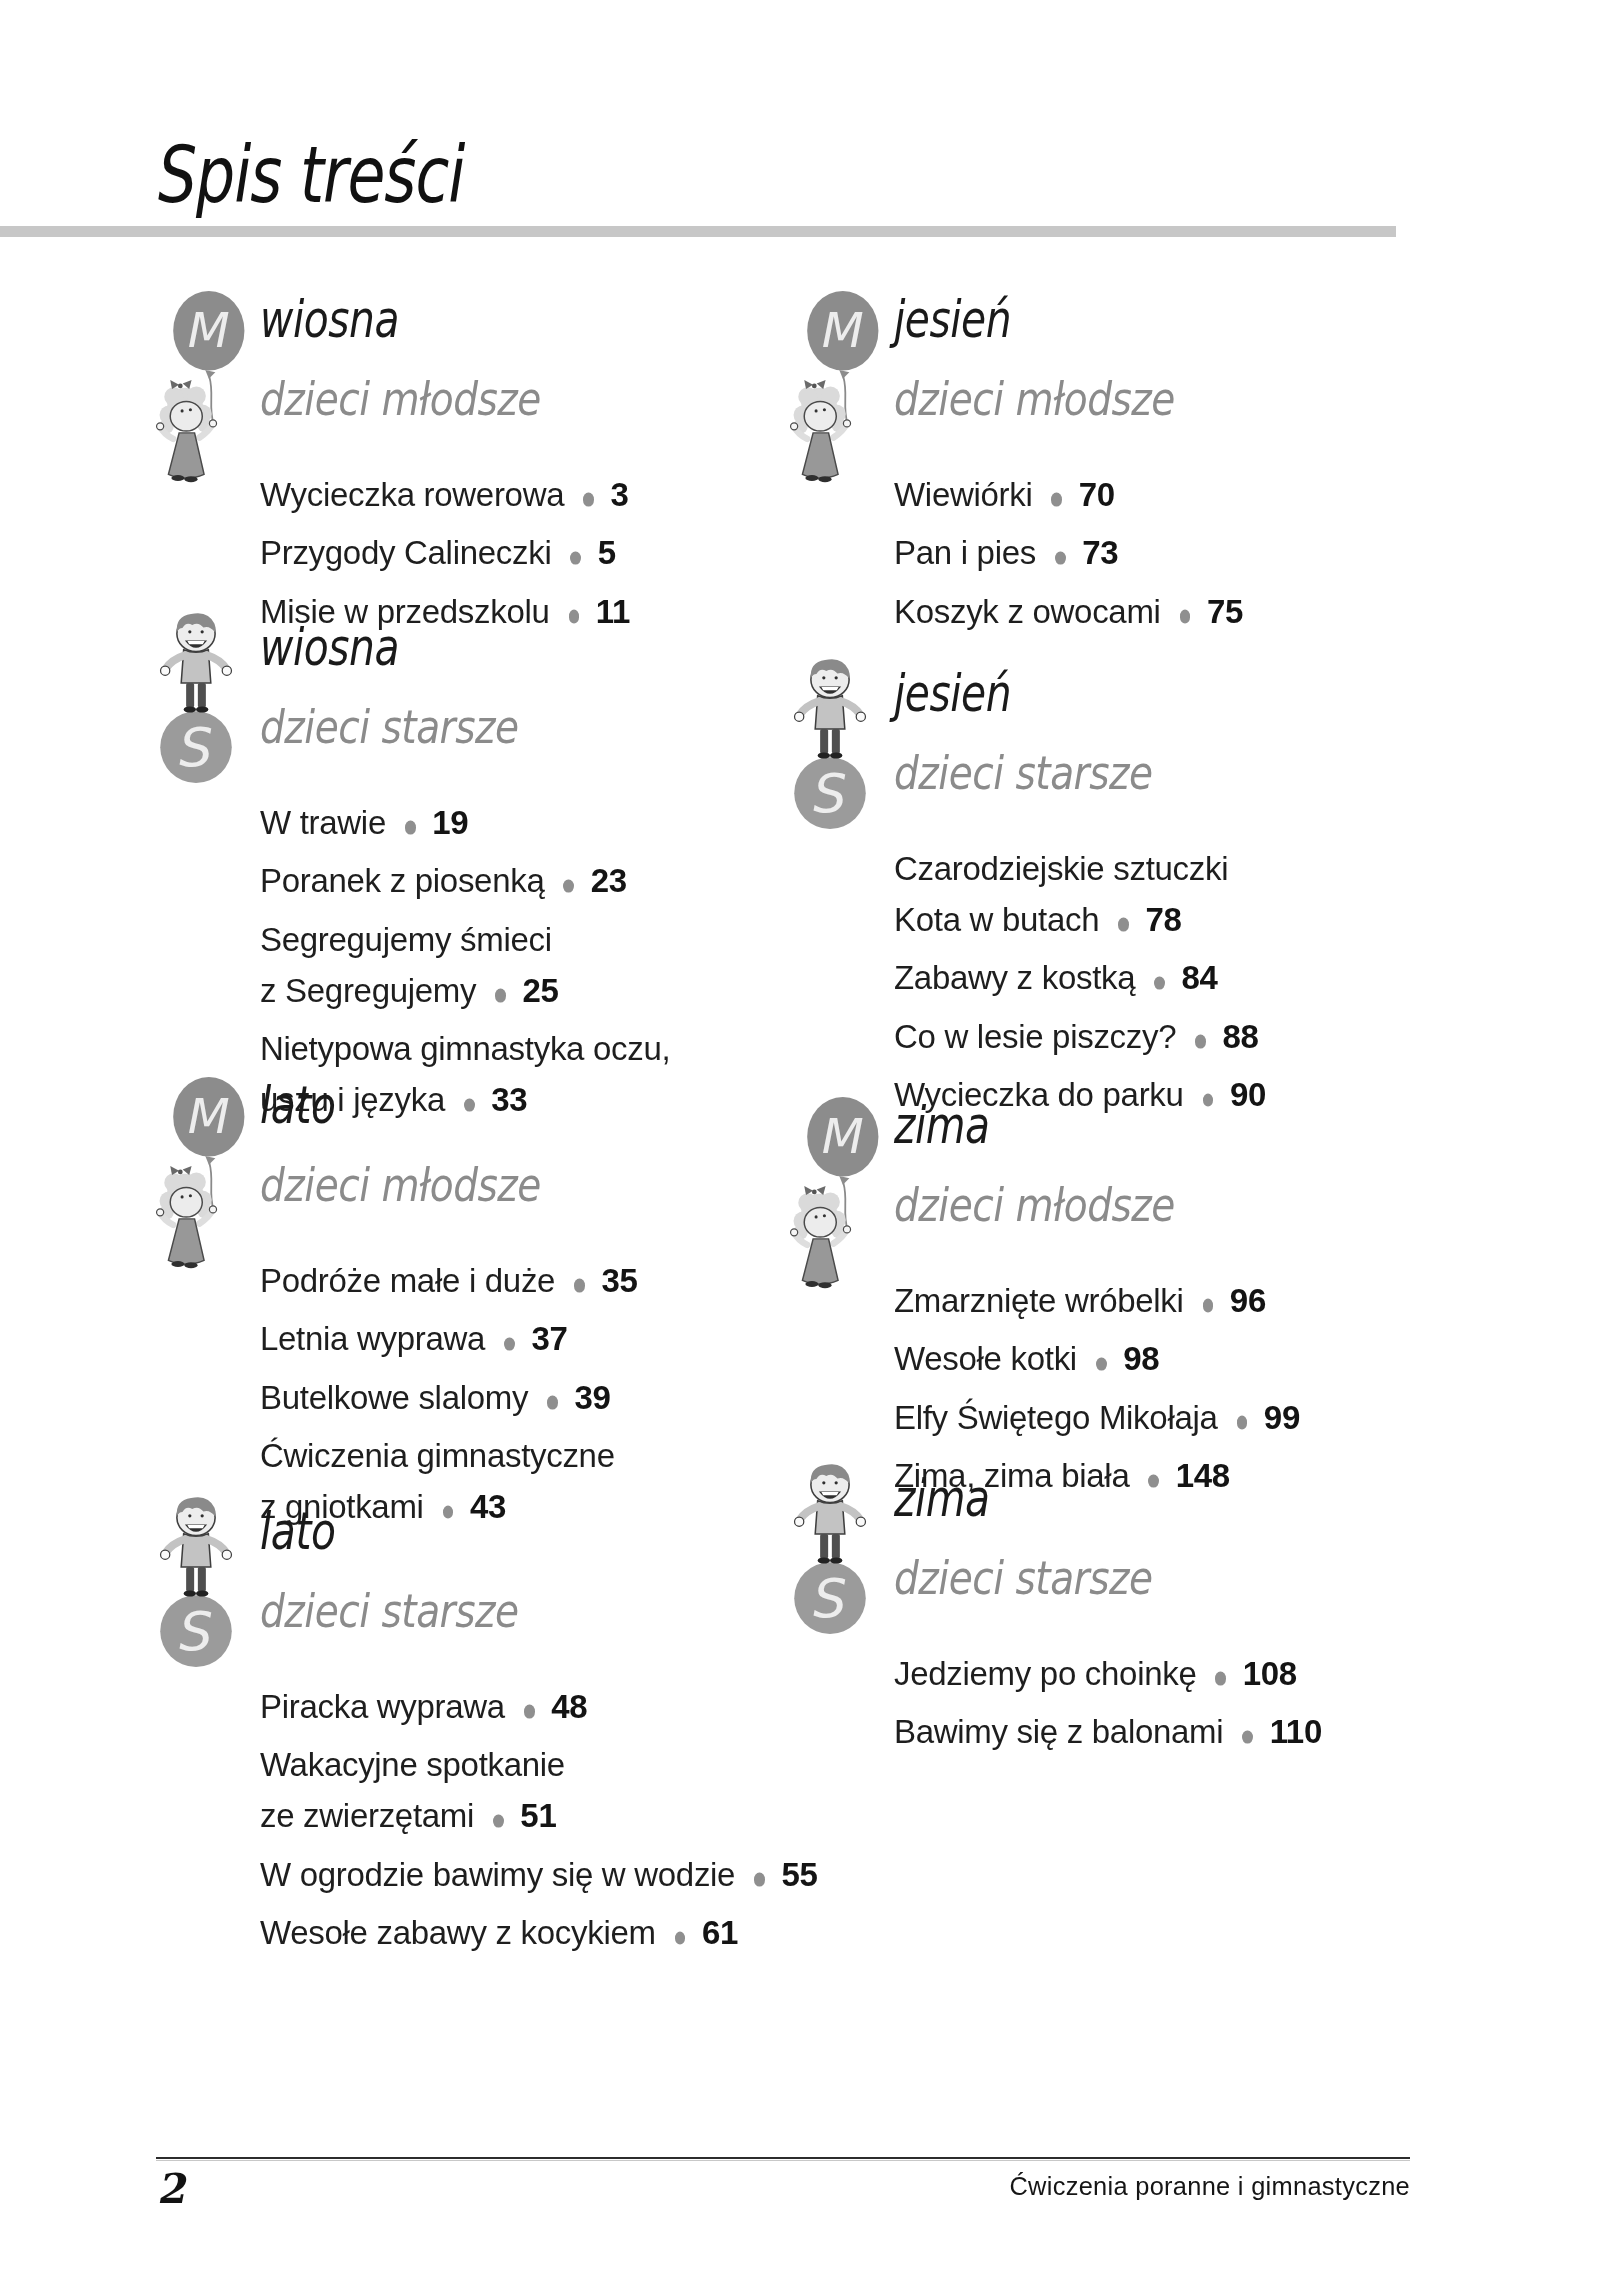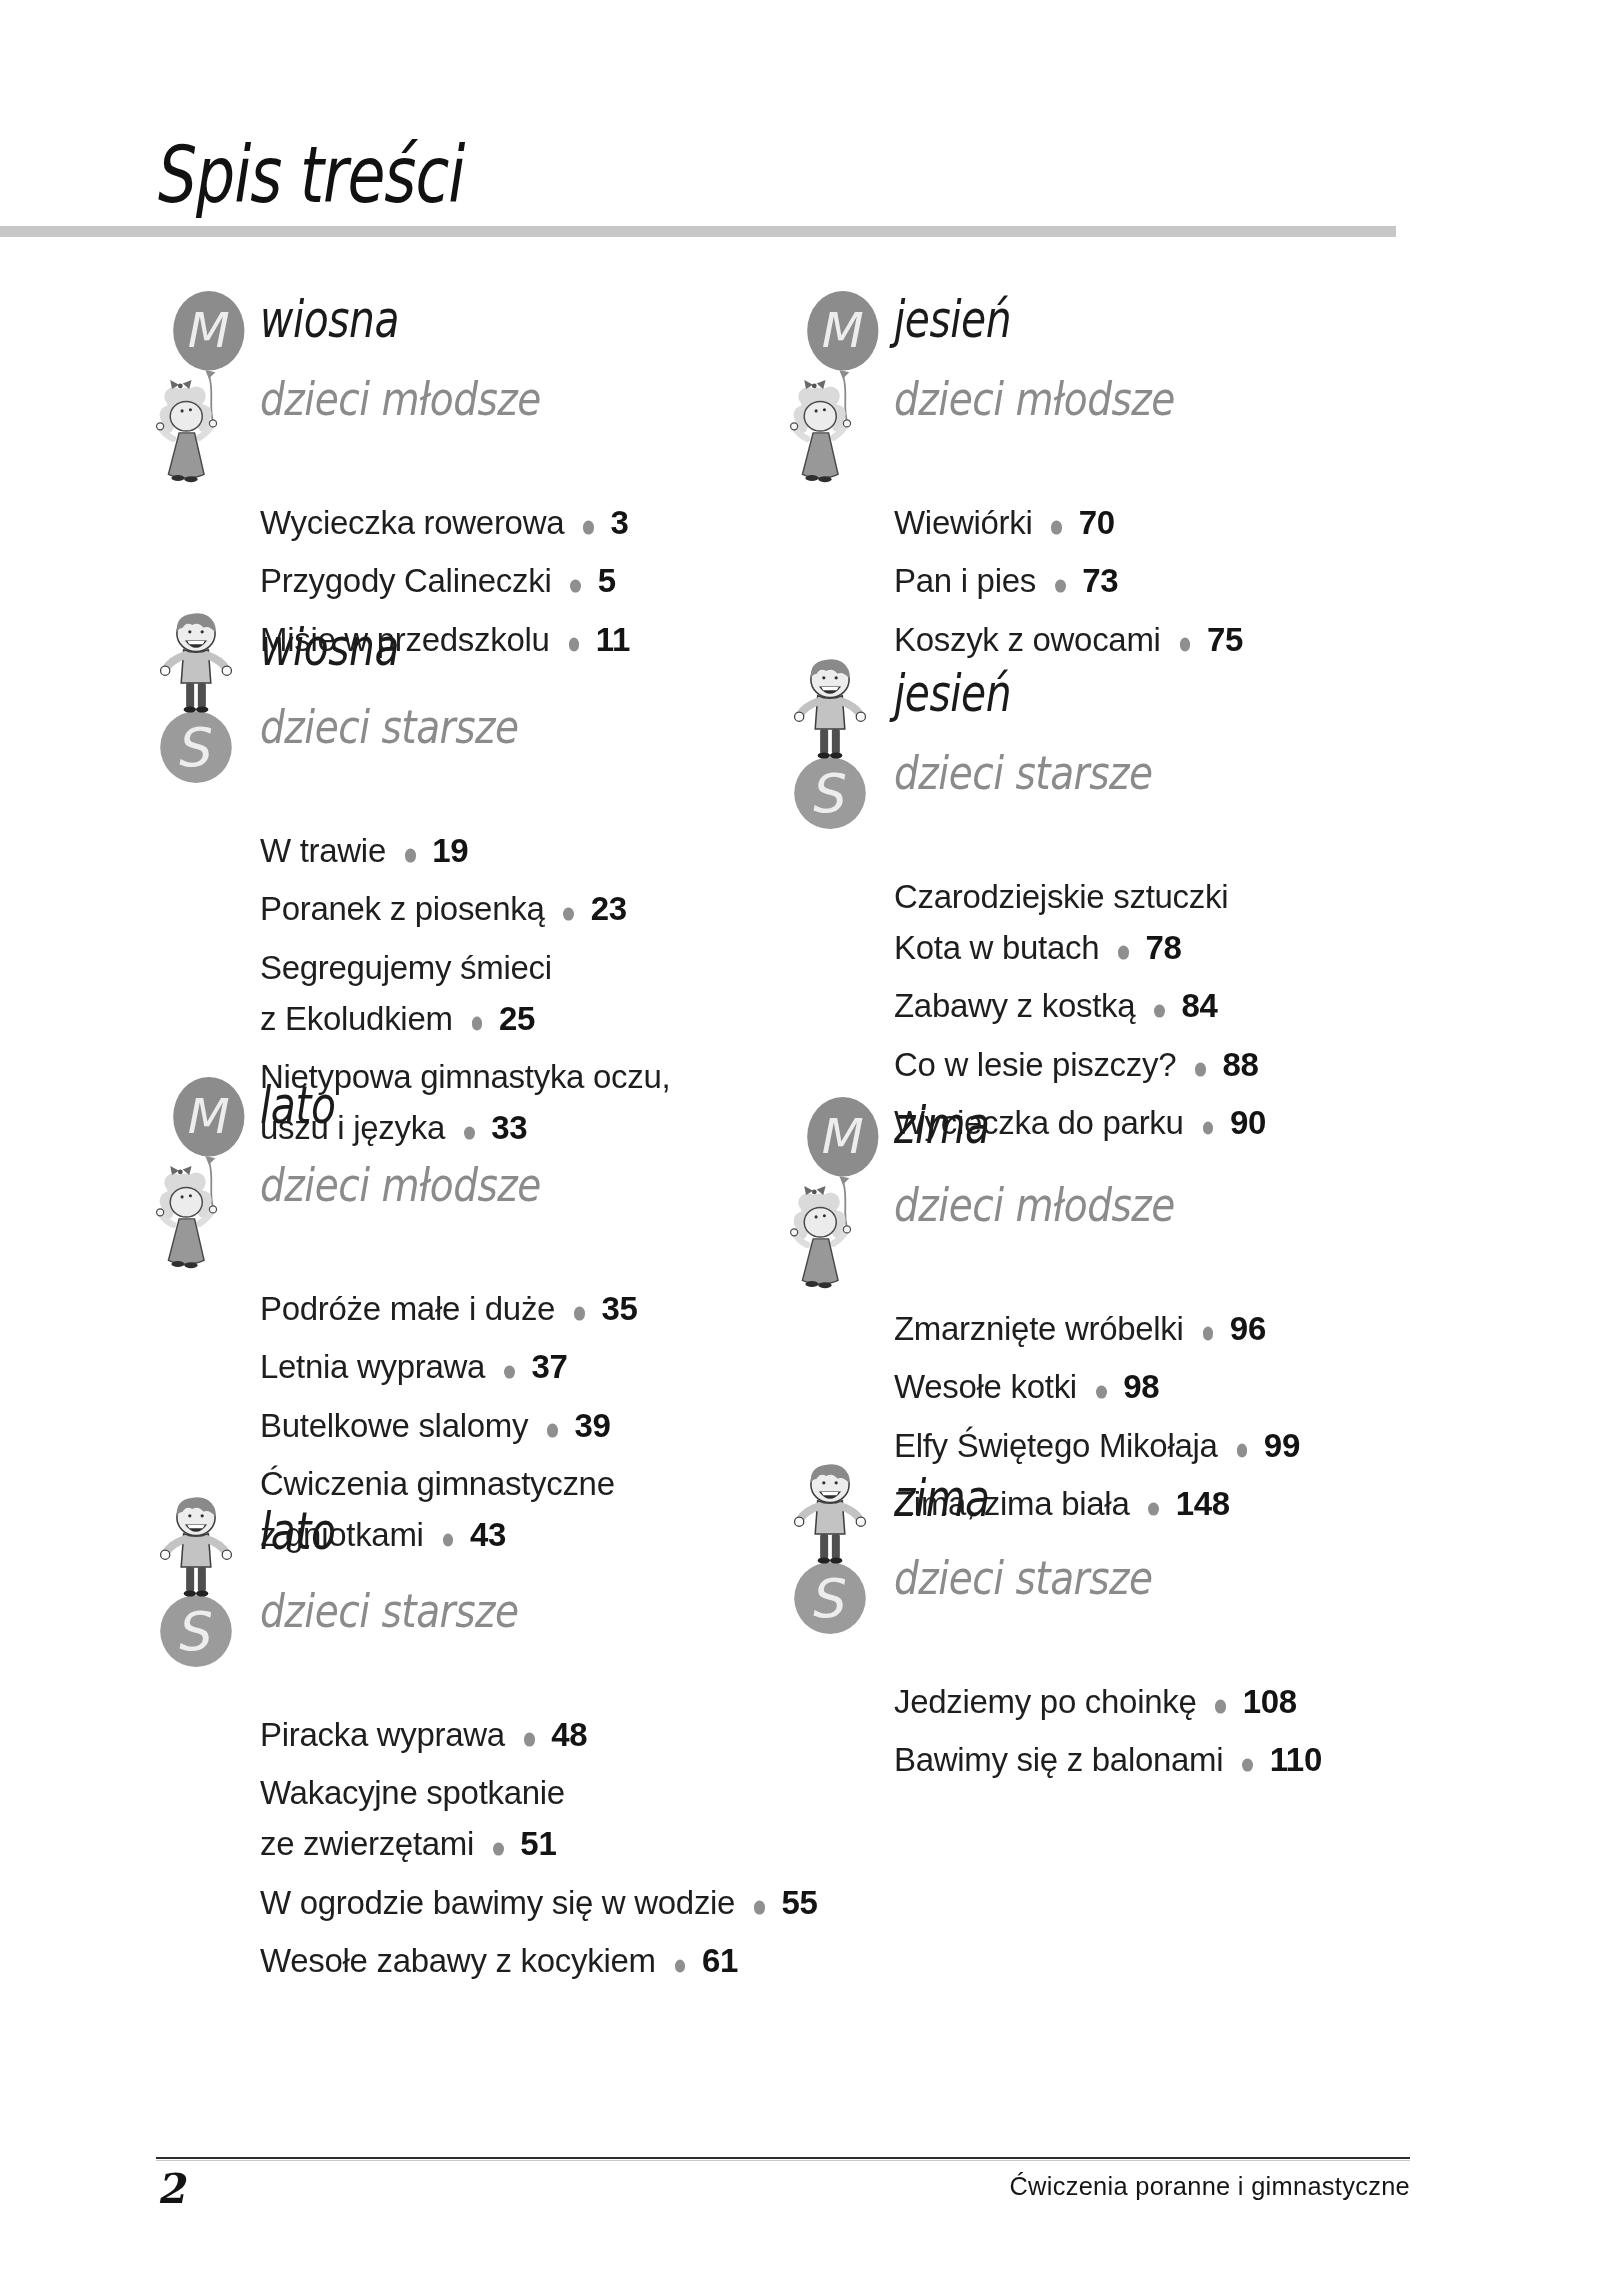--- a/index.html
+++ b/index.html
@@ -60,21 +60,21 @@
   .group {
     margin-top: 30.5px;
     font-family: "DejaVu Sans", sans-serif;
     font-style: italic; font-weight: 400;
     font-size: 46px; line-height: 46px;
     letter-spacing: -0.6px;
     color: var(--subtitle);
     transform: scaleX(0.85); transform-origin: left top;
     white-space: nowrap;
   }
-  .entries { margin-top: 75px; }
+  .entries { margin-top: 47px; }
   .entry { margin-bottom: 7.6px; }
   .entry:last-child { margin-bottom: 0; }
   .entry-line {
     font-size: 33px; line-height: 51px;
     letter-spacing: -0.3px;
     color: var(--entry);
     white-space: nowrap;
   }
   .bullet {
     display: inline-block;
@@ -207,21 +207,21 @@
       <div class="group">dzieci starsze</div>
       <div class="entries">
             <div class="entry">
               <div class="entry-line"><span>W trawie</span><span class="bullet"></span><span class="page-num">19</span></div>
             </div>
             <div class="entry">
               <div class="entry-line"><span>Poranek z piosenką</span><span class="bullet"></span><span class="page-num">23</span></div>
             </div>
             <div class="entry">
               <div class="entry-line"><span>Segregujemy śmieci</span></div>
-              <div class="entry-line"><span>z Ekoludkiem</span><span class="bullet"></span><span class="page-num">25</span></div>
+              <div class="entry-line"><span>z Segregujemy</span><span class="bullet"></span><span class="page-num">25</span></div>
             </div>
             <div class="entry">
               <div class="entry-line"><span>Nietypowa gimnastyka  oczu,</span></div>
               <div class="entry-line"><span>uszu i języka</span><span class="bullet"></span><span class="page-num">33</span></div>
             </div>
           </div>
     </div>
   </section>
 
   <section class="section" style="top: 1080px;">

